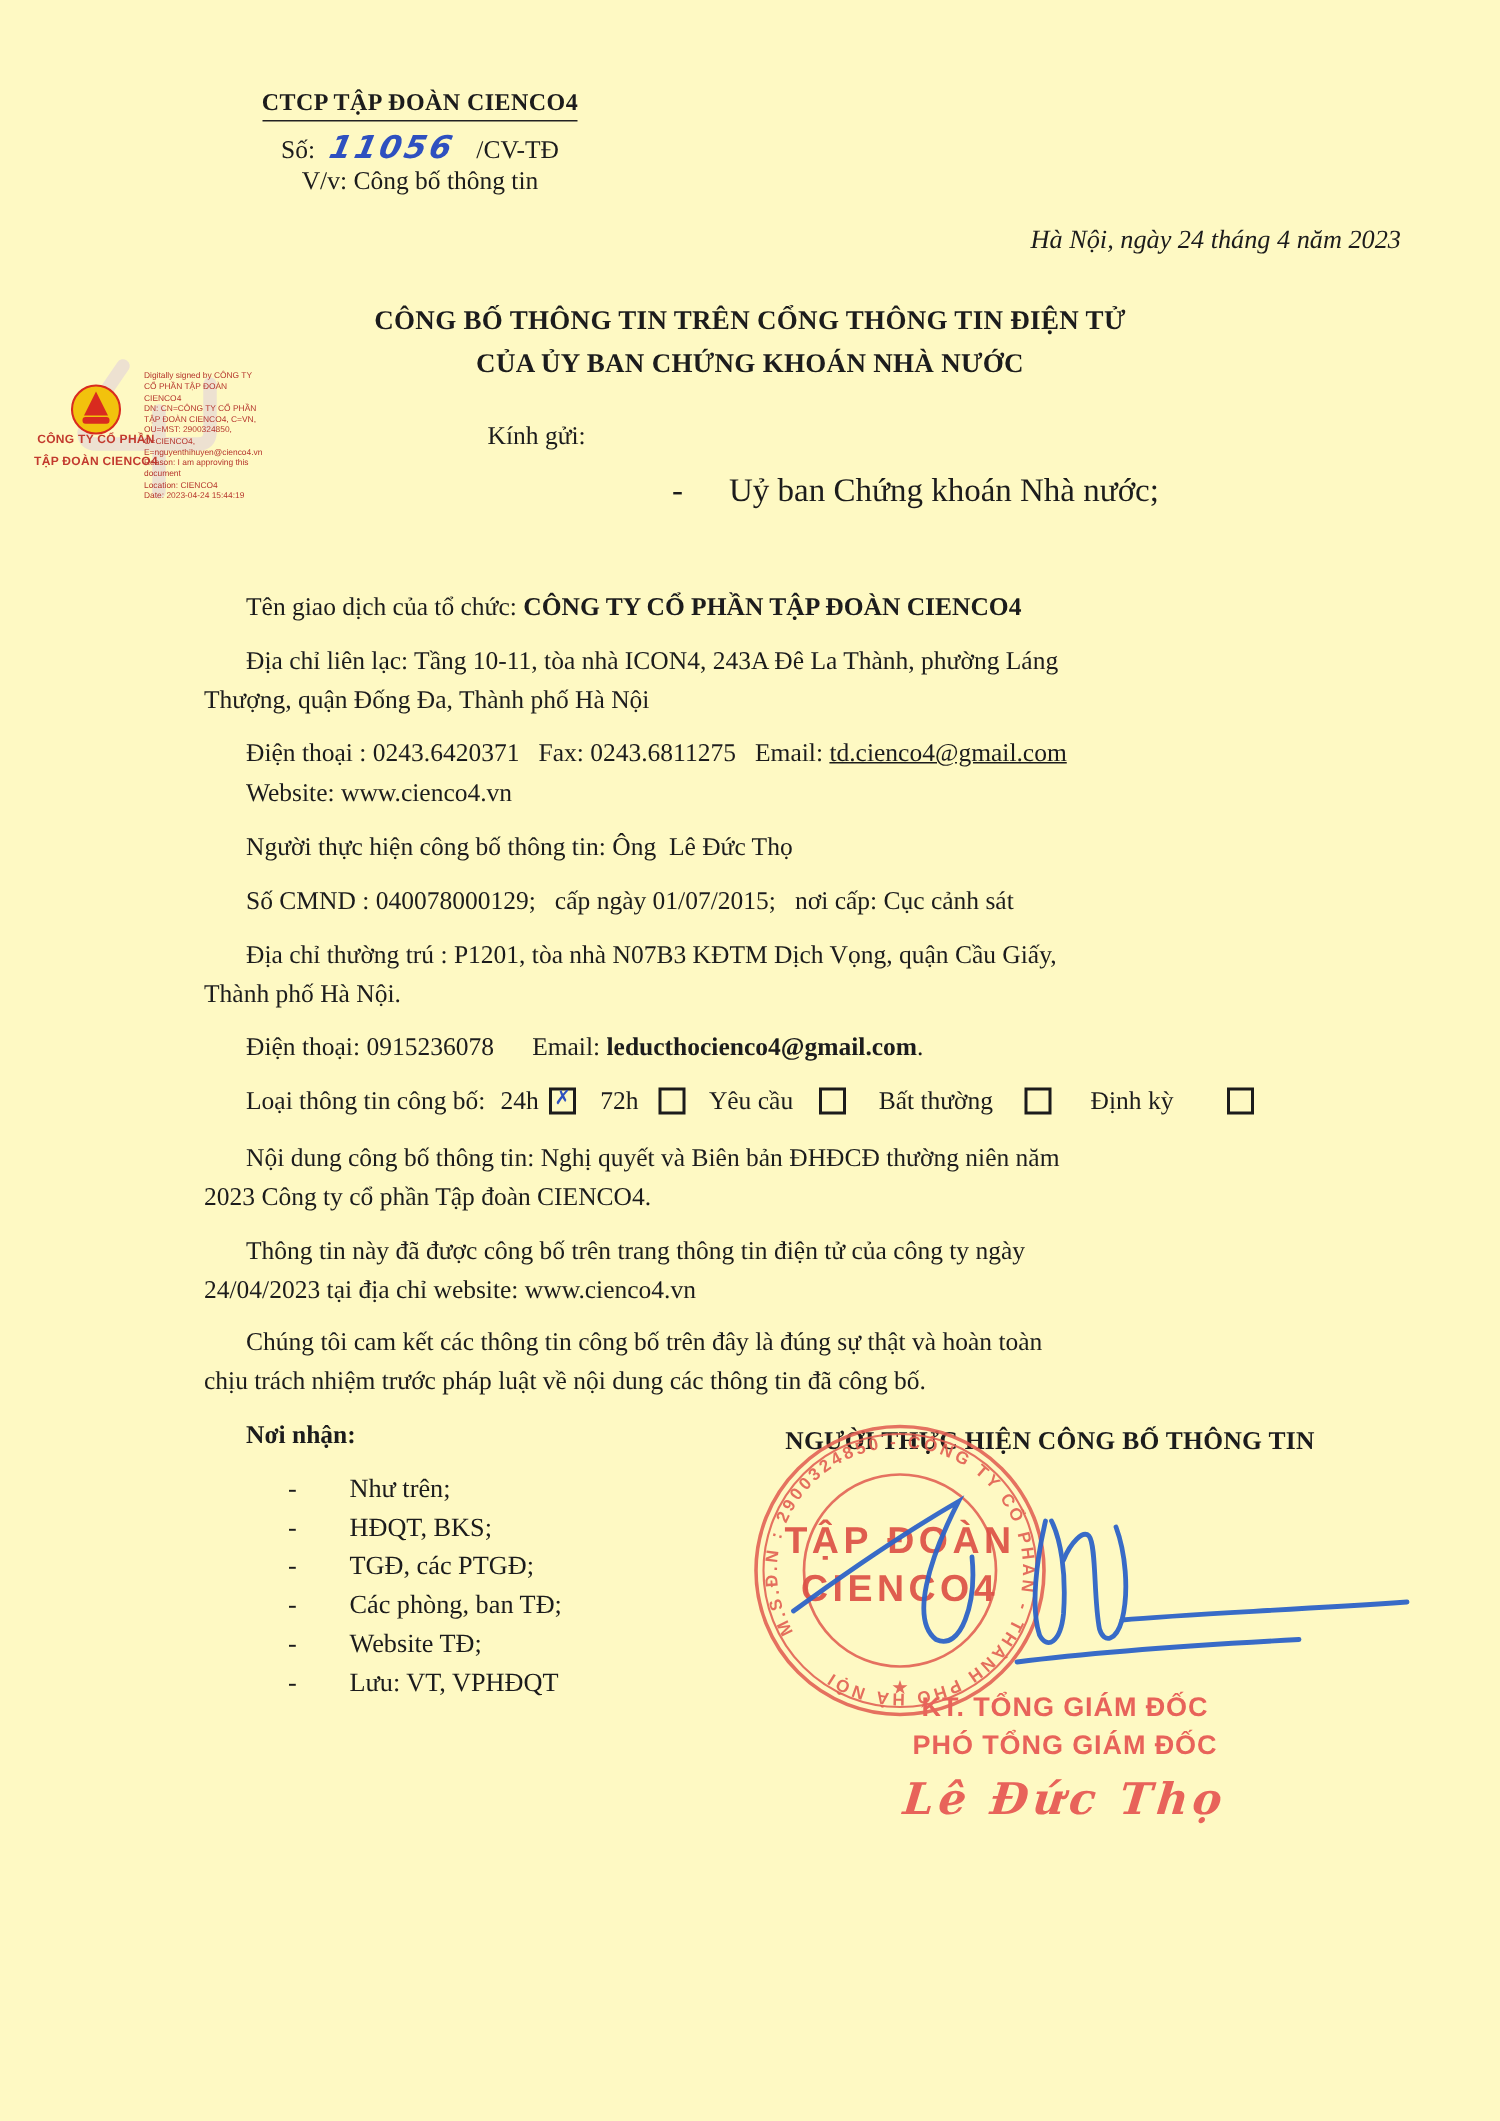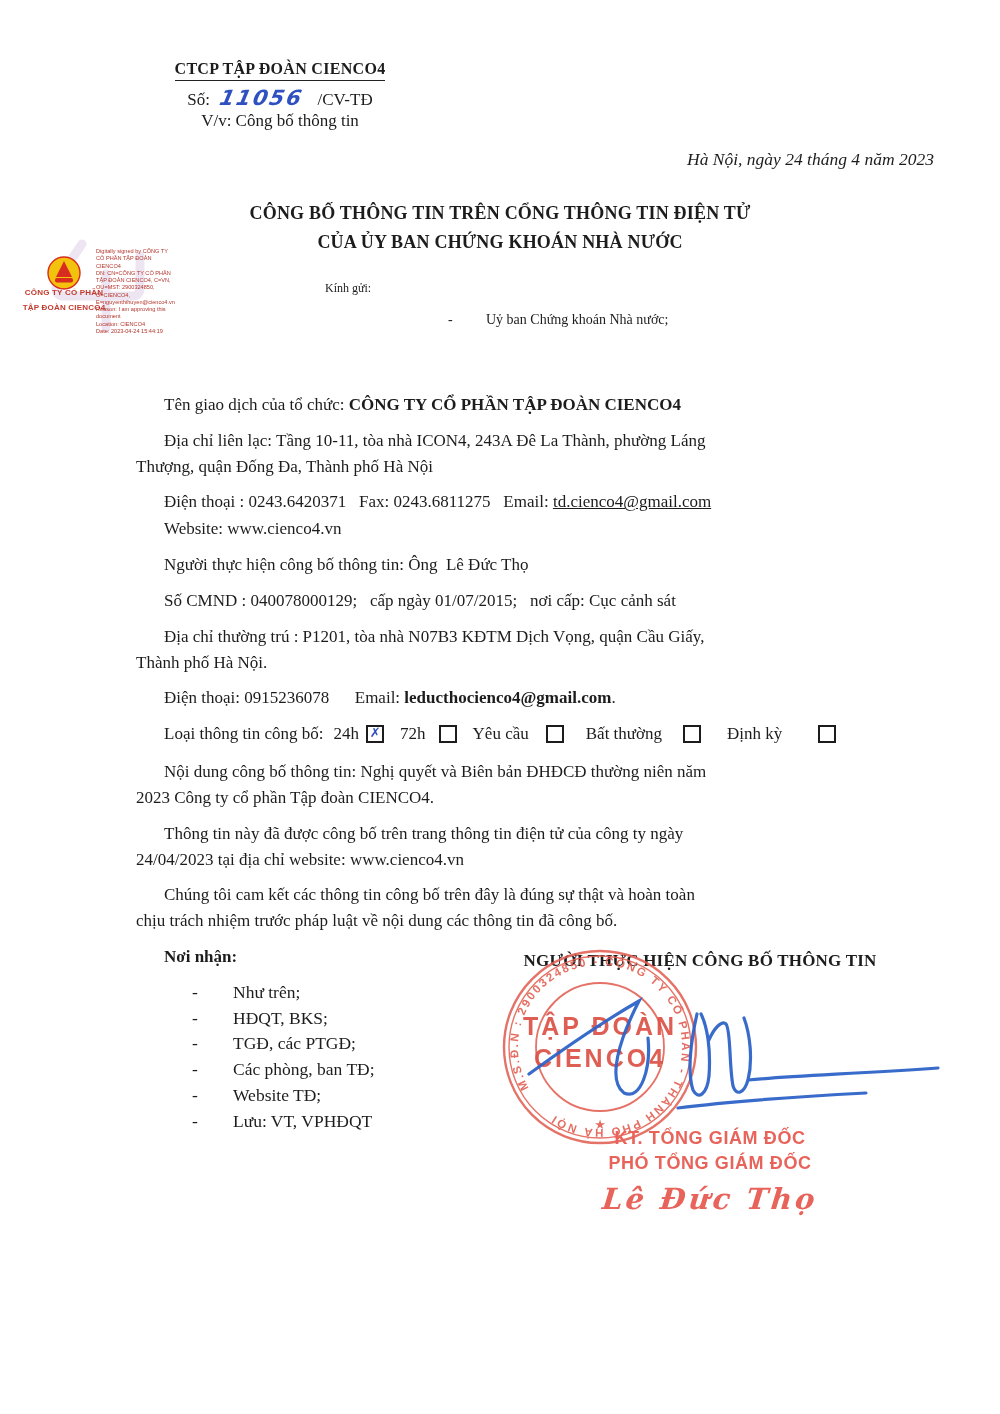--- a/index.html
+++ b/index.html
@@ -1,18 +1,18 @@
 <!DOCTYPE html>
 <html><head>
 <meta charset="utf-8">
 <style>
   html,body { margin:0; padding:0; background:#888; }
   .page {
     position:relative; width:1000px; height:1414px; margin:0 auto;
-    background:#ffffff; overflow:hidden; color:#1c1c1c;
+    background:#fef9c3; overflow:hidden; color:#1c1c1c;
     font-family:"Liberation Serif","DejaVu Serif",serif;
   }
   
   .hdr-left { position:absolute; left:108px; top:60px; width:344px; text-align:center; }
   .hdr-left .org { display:inline-block; font-weight:bold; font-size:16px; letter-spacing:.3px;
     border-bottom:1.6px solid #222; padding-bottom:2px; }
   .so-line { margin-top:5px; font-size:17px; }
   .so-value { color:#2e50c0; font-style:italic; font-weight:bold; font-size:21px;
     font-family:"DejaVu Sans",sans-serif; letter-spacing:2px; margin:0 10px 0 6px;
     display:inline-block; transform:skewX(-12deg); }
@@ -27,22 +27,22 @@
   .dsig-logo { position:absolute; left:47px; top:256px; }
   .dsig-org { position:absolute; left:20px; top:286px; width:88px; text-align:center;
     font-family:"Liberation Sans",sans-serif; font-weight:bold; font-size:8px;
     color:#c23a2e; line-height:1.85; letter-spacing:.2px; }
   .dsig-details { position:absolute; left:96px; top:248px; width:82px;
     font-family:"Liberation Sans",sans-serif; font-size:5.6px; color:#b5352c;
     line-height:1.3; white-space:pre-line; }
   
   .title { position:absolute; left:0; top:199px; width:1000px; text-align:center;
     font-weight:bold; font-size:18px; line-height:1.6; letter-spacing:.2px; }
-  .kinh-gui { position:absolute; left:325px; top:281px; font-size:12px; }
-  .recipients { position:absolute; left:448px; top:309px; font-size:14px; line-height:1.6;font-family:Liberation Serif, serif; }
+  .kinh-gui { position:absolute; left:325px; top:281px; font-size:17px; }
+  .recipients { position:absolute; left:448px; top:309px; font-size:22px; line-height:1.6;font-family:Liberation Serif, serif; }
   .rcpt { display:flex; }
   .rcpt::before { content:"-"; width:38px; }
   
   .body { position:absolute; left:136px; top:392px; width:798px; font-size:17px; line-height:1.52; }
   .body p { margin:0 0 10px 0; text-indent:28px; white-space:pre-wrap; }
   .body p.tight { margin-bottom:1px; }
   .email-u { text-decoration:underline; }
   .email-b { font-weight:bold; }
   .cb-line { display:flex; align-items:baseline; padding-left:28px; margin:2px 0 12px 0; }
   .cb-label { margin-right:10px; }

